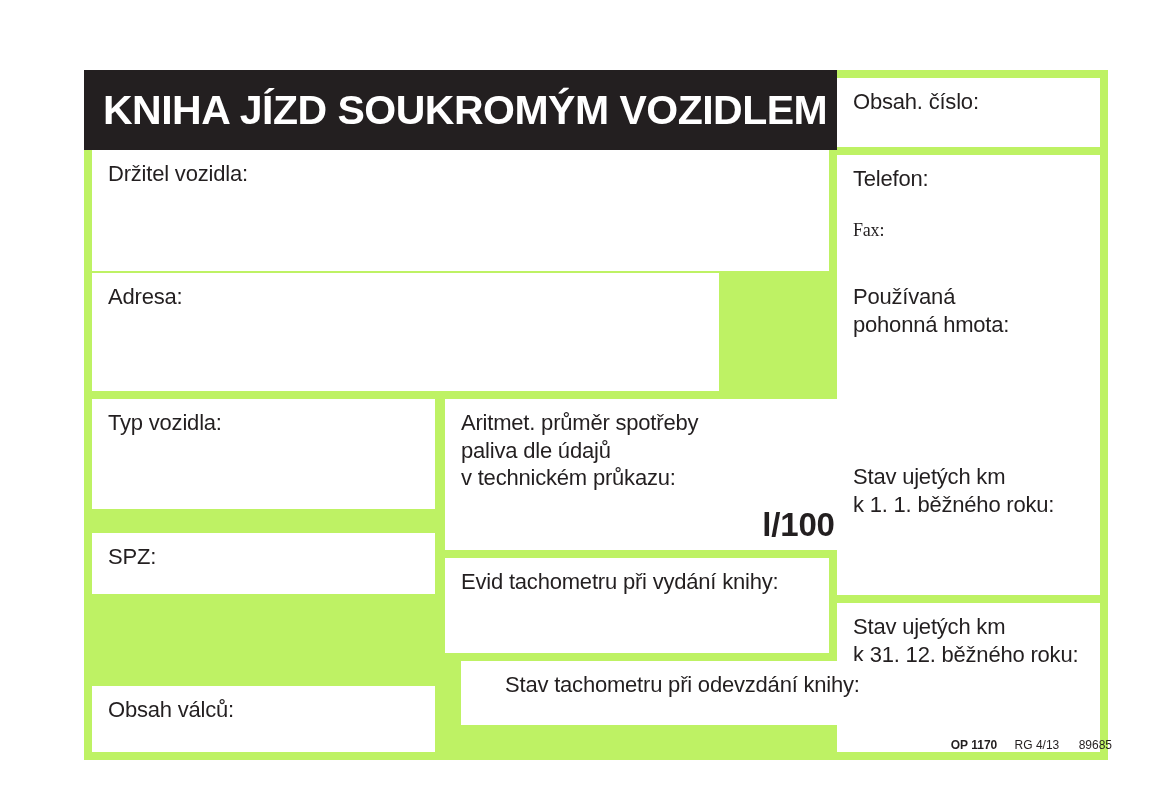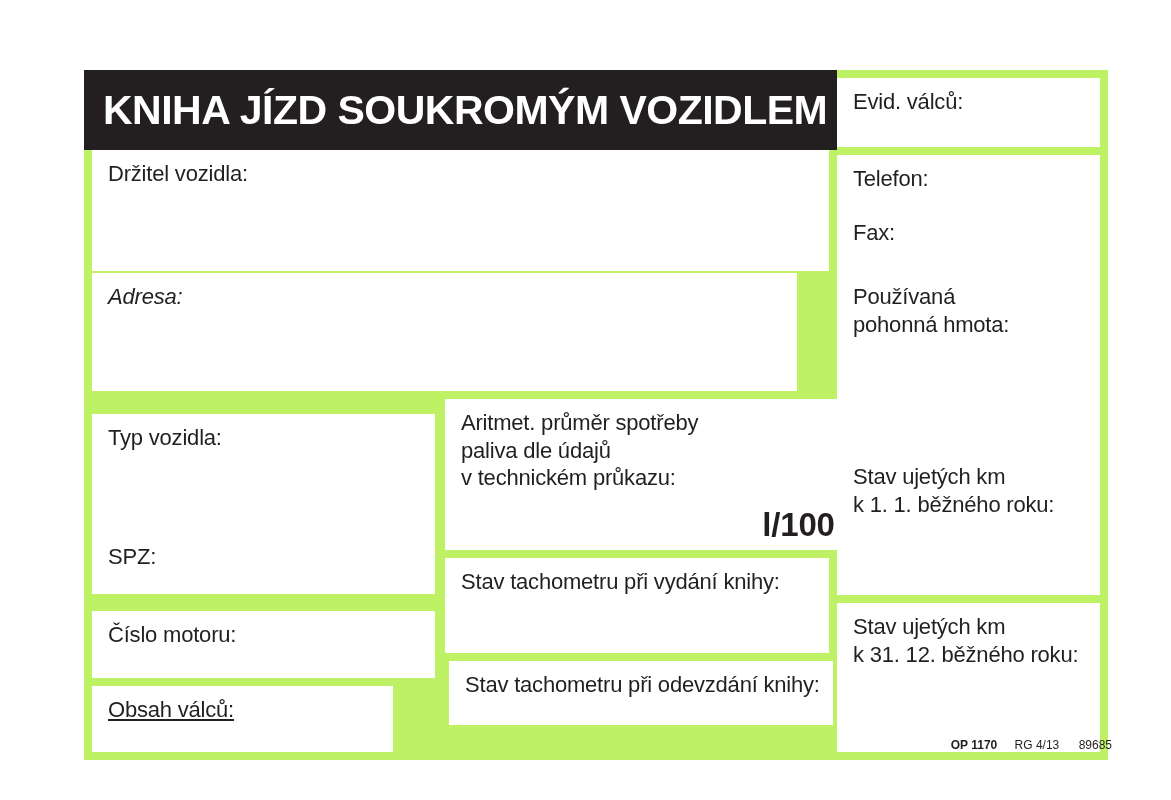--- a/index.html
+++ b/index.html
@@ -30,24 +30,25 @@
     font-size: 22px;
     line-height: 1.26;
     letter-spacing: -0.2px;
     white-space: pre-line;
     color: #231f20;
   }
   .label-secondary {
     display: block;
     padding: 0 4px 0 16px;
     margin-top: 26px;
-    font-size: 22px;
+    font-size: 18px;
     line-height: 1.26;
     letter-spacing: -0.2px;
     color: #231f20;
+    font-family: Liberation Serif, serif;
   }
   .title-bar {
     position: absolute; left: 0; top: 0;
     width: 753px; height: 80px;
     background: #231f20;
     display: flex; align-items: center;
     padding-left: 19px;
     box-sizing: border-box;
   }
   .title-text {
@@ -71,45 +72,45 @@
     color: #231f20;
   }
   .footer .code { font-weight: bold; }
   .footer .edition { margin-left: 14px; }
   .footer .serial { margin-left: 16px; }
 
   
   .c-evid        { left: 753px; top:   8px; width: 263px; height:  69px; }
   .c-holder      { left:   8px; top:  80px; width: 737px; height: 121px; }
   .c-phone       { left: 753px; top:  85px; width: 263px; height: 122px; }
-  .c-address     { left:   8px; top: 203px; width: 705px; height: 118px; font-style: italic; }
+  .c-address     { left:   8px; top: 203px; width: 627px; height: 118px; }
   .c-fuel        { left: 753px; top: 203px; width: 263px; height: 212px; }
-  .c-vtype       { left:   8px; top: 344px; width: 343px; height: 126px; }
+  .c-vtype       { left:   8px; top: 329px; width: 343px; height: 110px; }
   .c-consumption { left: 361px; top: 329px; width: 460px; height: 151px; }
   .c-km-jan      { left: 753px; top: 383px; width: 263px; height: 142px; }
   .c-spz         { left:   8px; top: 463px; width: 343px; height:  61px; }
   .c-odo-issue   { left: 361px; top: 488px; width: 384px; height:  95px; }
   .c-engine      { left:   8px; top: 541px; width: 343px; height:  67px; }
   .c-km-dec      { left: 753px; top: 533px; width: 263px; height: 149px; }
-  .c-odo-return  { left: 365px; top: 591px; width: 384px; height:  64px; }
-  .c-cylinders   { left:   8px; top: 616px; width: 301px; height:  66px; text-decoration: underline; }
+  .c-odo-return  { left: 377px; top: 591px; width: 384px; height:  64px; padding-left: 28px; }
+  .c-cylinders   { left:   8px; top: 616px; width: 343px; height:  66px; }
 </style>
 </head>
 <body>
 
 <div class="page">
 
   <div class="form">
 
     <div class="title-bar">
       <span class="title-text">KNIHA JÍZD SOUKROMÝM VOZIDLEM</span>
     </div>
 
     <div class="cell c-evid">
-      <span class="label">Evid. válců:</span>
+      <span class="label">Obsah. číslo:</span>
     </div>
 
     <div class="cell c-holder">
       <span class="label">Držitel vozidla:</span>
     </div>
 
     <div class="cell c-phone">
       <span class="label">Telefon:</span>
       <span class="label-secondary">Fax:</span>
     </div>
@@ -137,26 +138,23 @@
     <div class="cell c-km-jan">
       <span class="label">Stav ujetých km
 k 1. 1. běžného roku:</span>
     </div>
 
     <div class="cell c-spz">
       <span class="label">SPZ:</span>
     </div>
 
     <div class="cell c-odo-issue">
-      <span class="label">Stav tachometru při vydání knihy:</span>
+      <span class="label">Evid tachometru při vydání knihy:</span>
     </div>
 
-    <div class="cell c-engine">
-      <span class="label">Číslo motoru:</span>
-    </div>
 
     <div class="cell c-km-dec">
       <span class="label">Stav ujetých km
 k 31. 12. běžného roku:</span>
     </div>
 
     <div class="cell c-odo-return">
       <span class="label">Stav tachometru při odevzdání knihy:</span>
     </div>
 

